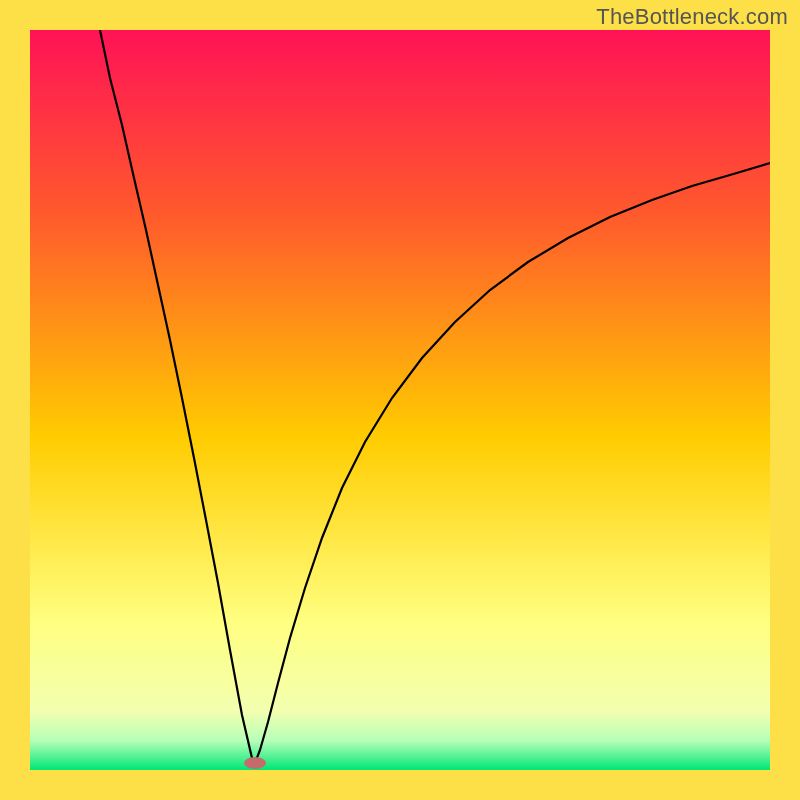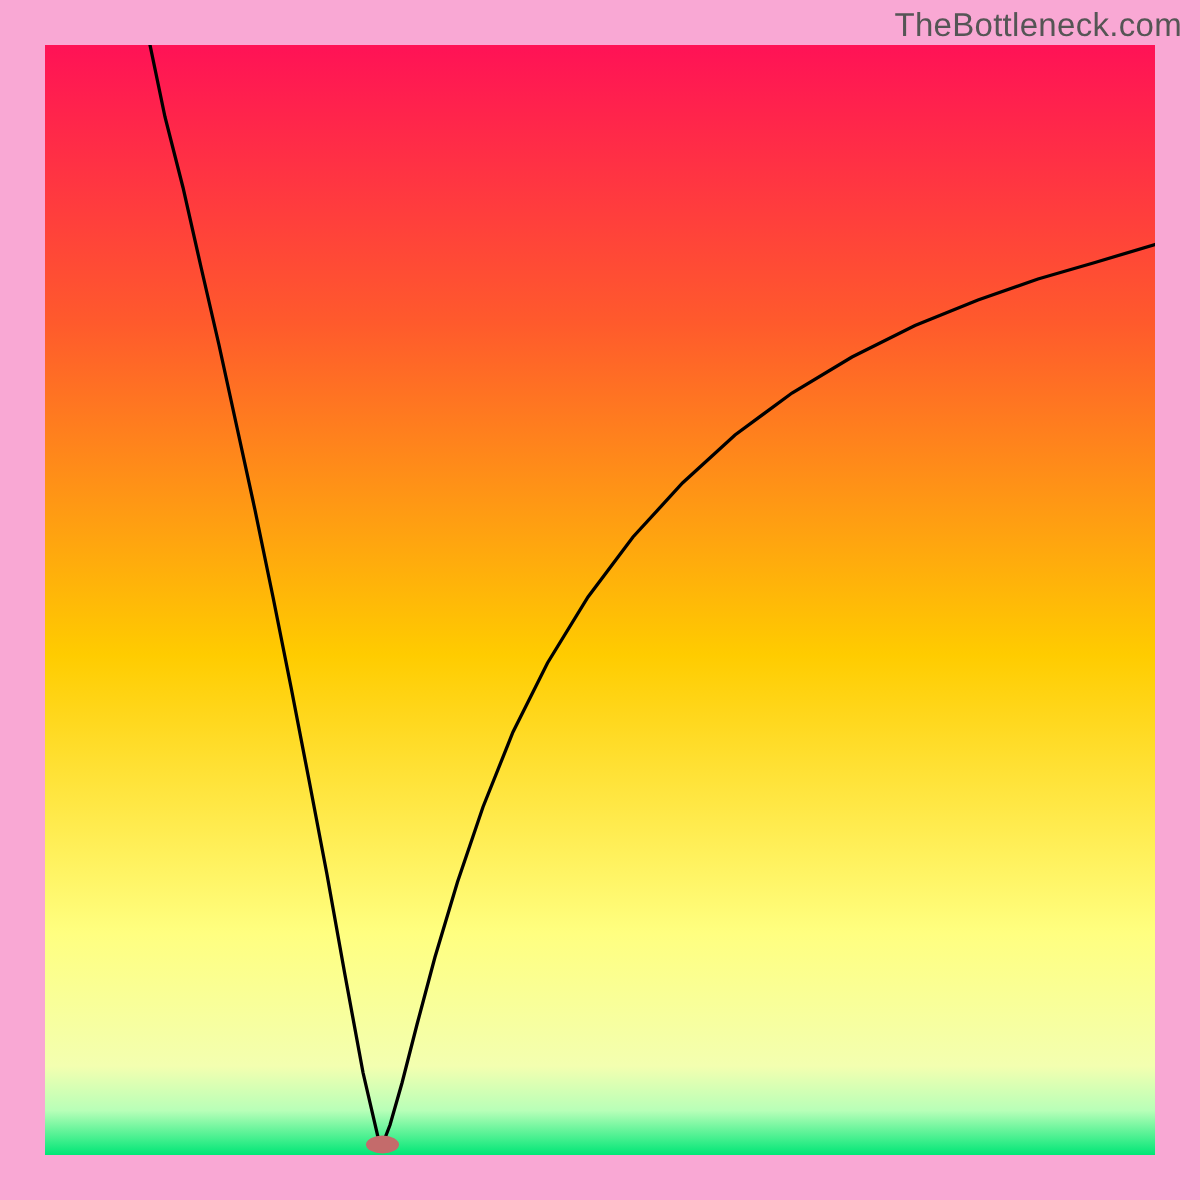--- a/index.html
+++ b/index.html
@@ -8,21 +8,21 @@
     width: 800px;
     height: 800px;
     background: #000;
     font-family: Arial, Helvetica, sans-serif;
     overflow: hidden;
   }
   .frame {
     position: relative;
     width: 800px;
     height: 800px;
-    background: #f9a8d4;
+    background: #fde047;
   }
   .plot-area {
     position: absolute;
     left: 30px;
     top: 30px;
     width: 740px;
     height: 740px;
     overflow: hidden;
   }
   .attribution {

